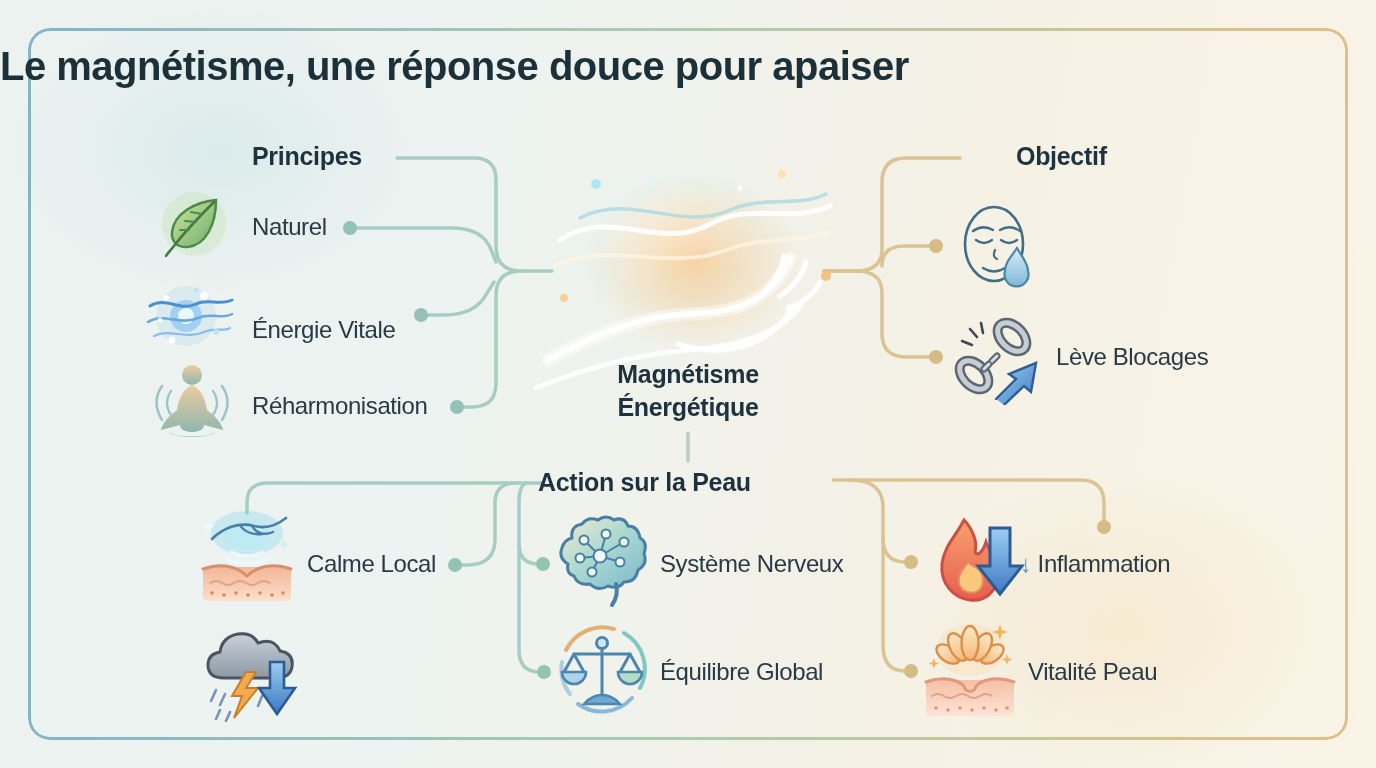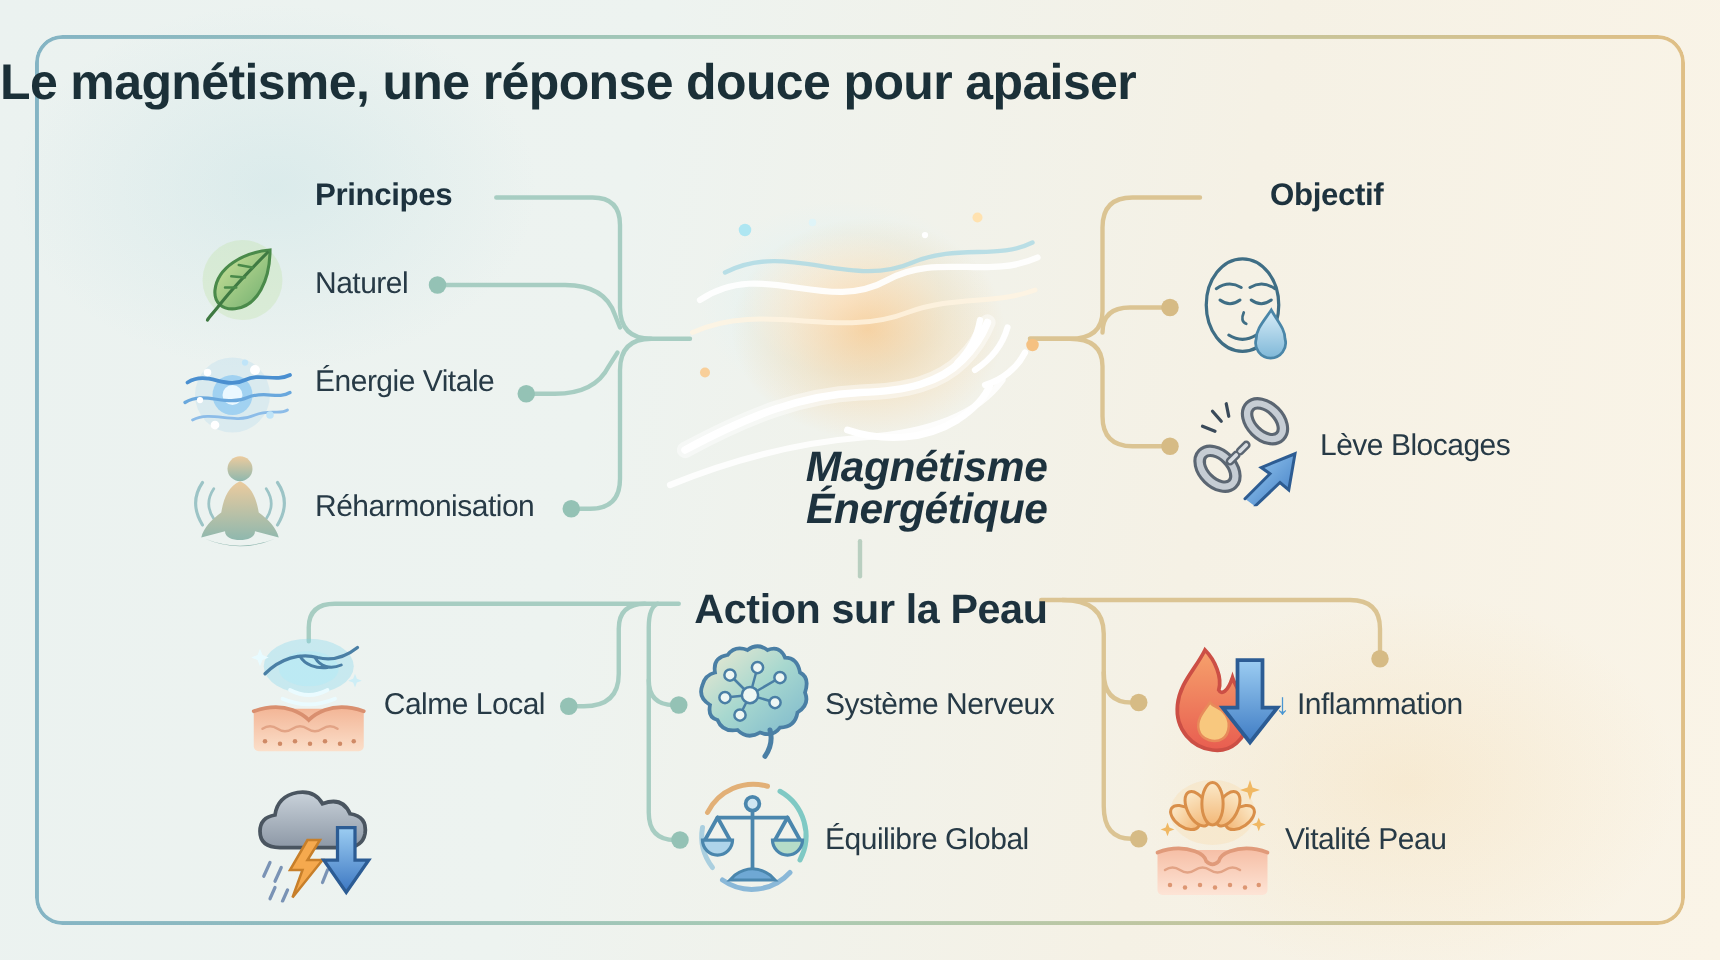--- a/index.html
+++ b/index.html
@@ -18,24 +18,24 @@
     -webkit-mask:linear-gradient(#fff 0 0) content-box,linear-gradient(#fff 0 0);
     -webkit-mask-composite:xor;mask-composite:exclude;
   }
   .title{
     position:absolute;left:0;top:44px;width:100%;text-align:left;
     font-size:40px;font-weight:800;letter-spacing:-.5px;color:#1b3038;
   }
   .heading{position:absolute;font-size:25px;font-weight:700;color:#1d323e;letter-spacing:-.3px;}
   .item-label{position:absolute;font-size:24px;font-weight:400;color:#273a46;letter-spacing:-.4px;white-space:nowrap;}
   .arrow-blue{color:#4a96d2;font-weight:700;margin-right:6px;}
-  .center-label{position:absolute;left:538px;top:358px;width:300px;text-align:right;
-    font-size:34px;font-weight:700;color:#1d323e;line-height:33px;letter-spacing:-.3px;font-style:italic;}
-  .action-heading{position:absolute;left:538px;top:468px;width:300px;text-align:right;
-    font-size:33px;font-weight:700;color:#1d323e;letter-spacing:-.3px;}
+  .center-label{position:absolute;left:538px;top:358px;width:300px;text-align:center;
+    font-size:25px;font-weight:700;color:#1d323e;line-height:33px;letter-spacing:-.3px;}
+  .action-heading{position:absolute;left:538px;top:468px;width:300px;text-align:left;
+    font-size:25px;font-weight:700;color:#1d323e;letter-spacing:-.3px;}
   .icon{position:absolute;}
   .glow{
     position:absolute;left:530px;top:140px;width:316px;height:256px;
     background:
       radial-gradient(closest-side at 52% 48%,rgba(248,174,84,.50),rgba(249,197,126,.26) 42%,rgba(250,220,170,0) 72%),
       radial-gradient(closest-side at 46% 40%,rgba(255,255,255,.65),rgba(220,242,246,.25) 55%,rgba(220,242,246,0) 80%);
   }
   svg{display:block;}
 </style>
 </head>
@@ -128,21 +128,21 @@
     <path d="M 4 30 C 20 20 34 36 50 28 C 62 22 74 30 86 24" stroke="#4a8fd0" stroke-width="3"></path>
     <path d="M 2 46 C 18 36 34 50 52 42 C 66 36 76 44 86 38" stroke="#6aa8dd" stroke-width="2.6"></path>
     <path d="M 8 60 C 24 52 40 64 58 56 C 70 51 78 56 84 52" stroke="#8cbce8" stroke-width="2.2"></path>
     <circle cx="20" cy="22" r="3" fill="#fff"></circle>
       <circle cx="58" cy="20" r="4" fill="#fff"></circle>
     <circle cx="70" cy="56" r="3" fill="#bfe4f8"></circle>
       <circle cx="26" cy="64" r="3.5" fill="#fff"></circle>
     <circle cx="50" cy="14" r="2.5" fill="#bfe4f8"></circle>
       <circle cx="14" cy="44" r="2.5" fill="#fff"></circle>
   </svg>
-  <div class="item-label" style="left:252px;top:292px">Énergie Vitale</div>
+  <div class="item-label" style="left:252px;top:316px">Énergie Vitale</div>
 
   <svg class="icon" style="left:146px;top:360px" width="92" height="84" viewBox="0 0 92 84" fill="none">
     <defs>
         <linearGradient id="mg" x1="0" y1="0" x2="0" y2="1">
       <stop offset="0" stop-color="#eccb9e"></stop>
           <stop offset="1" stop-color="#8fb8ae"></stop>
         </linearGradient>
       </defs>
     <path d="M 16 26 Q 5 42 16 60" stroke="#9cc4c6" stroke-width="2.5" stroke-linecap="round"></path>
     <path d="M 25 31 Q 17 43 25 55" stroke="#9cc4c6" stroke-width="2.2" stroke-linecap="round"></path>

